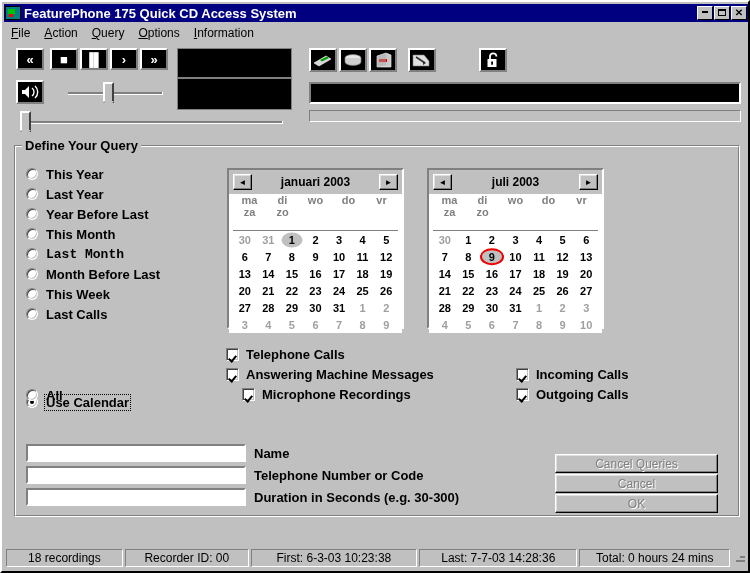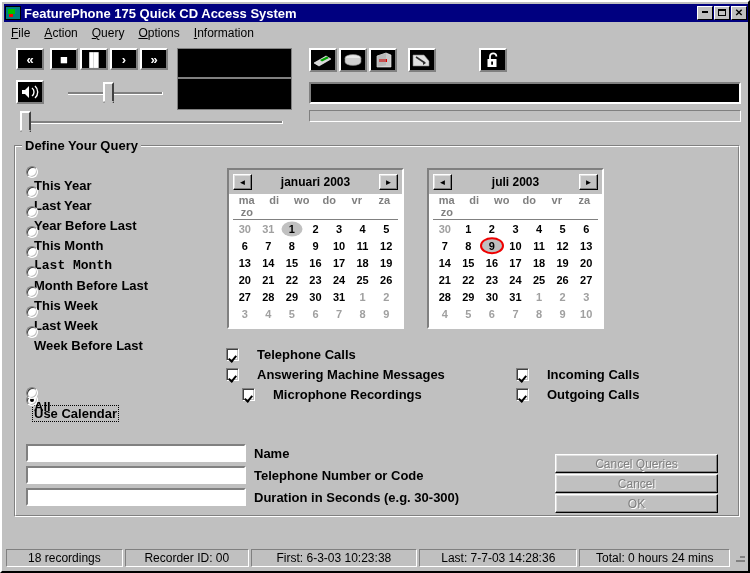--- a/index.html
+++ b/index.html
@@ -150,21 +150,21 @@
   }
   #group-legend {
     position: absolute; left: 20px; top: 136px;
     background: #c0c0c0; padding: 0 3px;
     font-size: 13px; font-weight: bold; color: #000;
     z-index: 3;
   }
   
   .radio-row {
     position: absolute; left: 24px;
-    display: flex; height: 16px; flex-direction: column;
+    display: flex; align-items: center; height: 16px;
   }
   .radio-mark {
     width: 12px; height: 12px; border-radius: 50%;
     background: #ffffff;
     border: 1px solid #808080;
     border-right-color: #ffffff; border-bottom-color: #ffffff;
     box-shadow: inset 1px 1px 0 #404040, inset -1px -1px 0 #c0c0c0;
     box-sizing: border-box; flex: none;
     position: relative;
   }
@@ -174,21 +174,21 @@
   }
   .radio-label {
     font-size: 13px; font-weight: bold; color: #000;
     margin-left: 8px; white-space: nowrap;
   }
   .radio-row.focused .radio-label {
     outline: 1px dotted #000; padding: 0 1px; margin-left: 7px;
   }
   
   .check-row {
-    position: absolute; display: flex; align-items: center; height: 16px; gap: 11px;
+    position: absolute; display: flex; align-items: center; height: 16px;
   }
   .check-mark {
     width: 13px; height: 13px; background: #ffffff;
     border: 1px solid #808080;
     border-right-color: #ffffff; border-bottom-color: #ffffff;
     box-shadow: inset 1px 1px 0 #404040, inset -1px -1px 0 #c0c0c0;
     box-sizing: border-box; flex: none; position: relative;
   }
   .check-mark.on::after {
     content: "";
@@ -224,23 +224,23 @@
     display: flex; align-items: center; justify-content: center;
     font-size: 8px; color: #000; flex: none;
   }
   .cal-title {
     font-size: 12px; font-weight: bold; color: #000; flex: 1; text-align: center;
   }
   .cal-grid {
     padding: 0 4px; background: #ffffff;
   }
   .cal-dow {
-    display: grid; grid-template-columns: repeat(6, 1fr);
+    display: grid; grid-template-columns: repeat(5, 1fr);
     border-bottom: 1px solid #808080;
-    padding-bottom: 1px;
+    padding-bottom: 12px;
   }
   .cal-dow span {
     text-align: center; font-size: 11px; font-weight: bold; color: #808080;
   }
   .cal-weeks {
     display: grid; grid-template-columns: repeat(7, 1fr);
     grid-auto-rows: 17px;
   }
   .cal-day {
     display: flex; align-items: center; justify-content: center;
@@ -466,25 +466,21 @@
   <div class="radio-row" style="top:264px;">
     <span class="radio-mark"></span>
     <span class="radio-label">Month Before Last</span>
   </div>
   <div class="radio-row" style="top:284px;">
     <span class="radio-mark"></span>
     <span class="radio-label">This Week</span>
   </div>
   <div class="radio-row" style="top:304px;">
     <span class="radio-mark"></span>
-    <span class="radio-label">Last Week</span>
-  </div>
-  <div class="radio-row" style="top:324px;">
-    <span class="radio-mark"></span>
-    <span class="radio-label">Week Before Last</span>
+    <span class="radio-label">Last Calls</span>
   </div>
   <div class="radio-row focused" style="top:364px;margin-top:28px;">
     <span class="radio-mark on"></span>
     <span class="radio-label">Use Calendar</span>
   </div>
   <div class="radio-row" style="top:385px;">
     <span class="radio-mark"></span>
     <span class="radio-label">All</span>
   </div>
 

